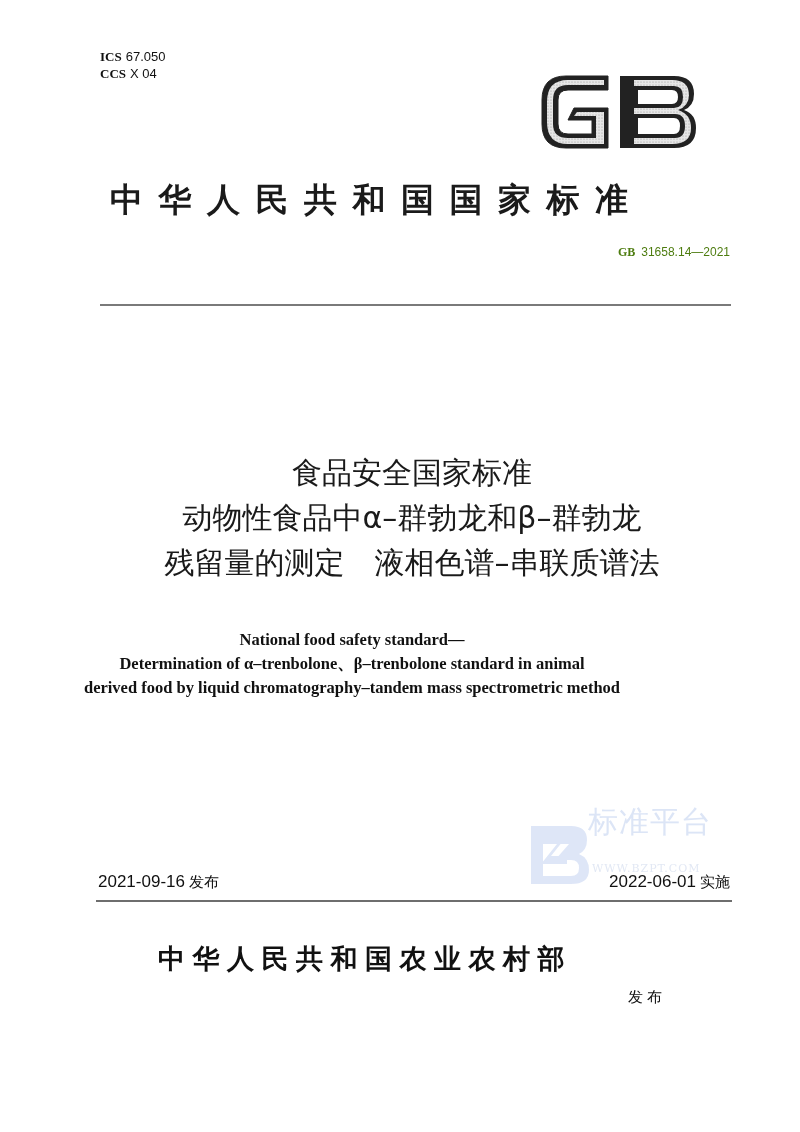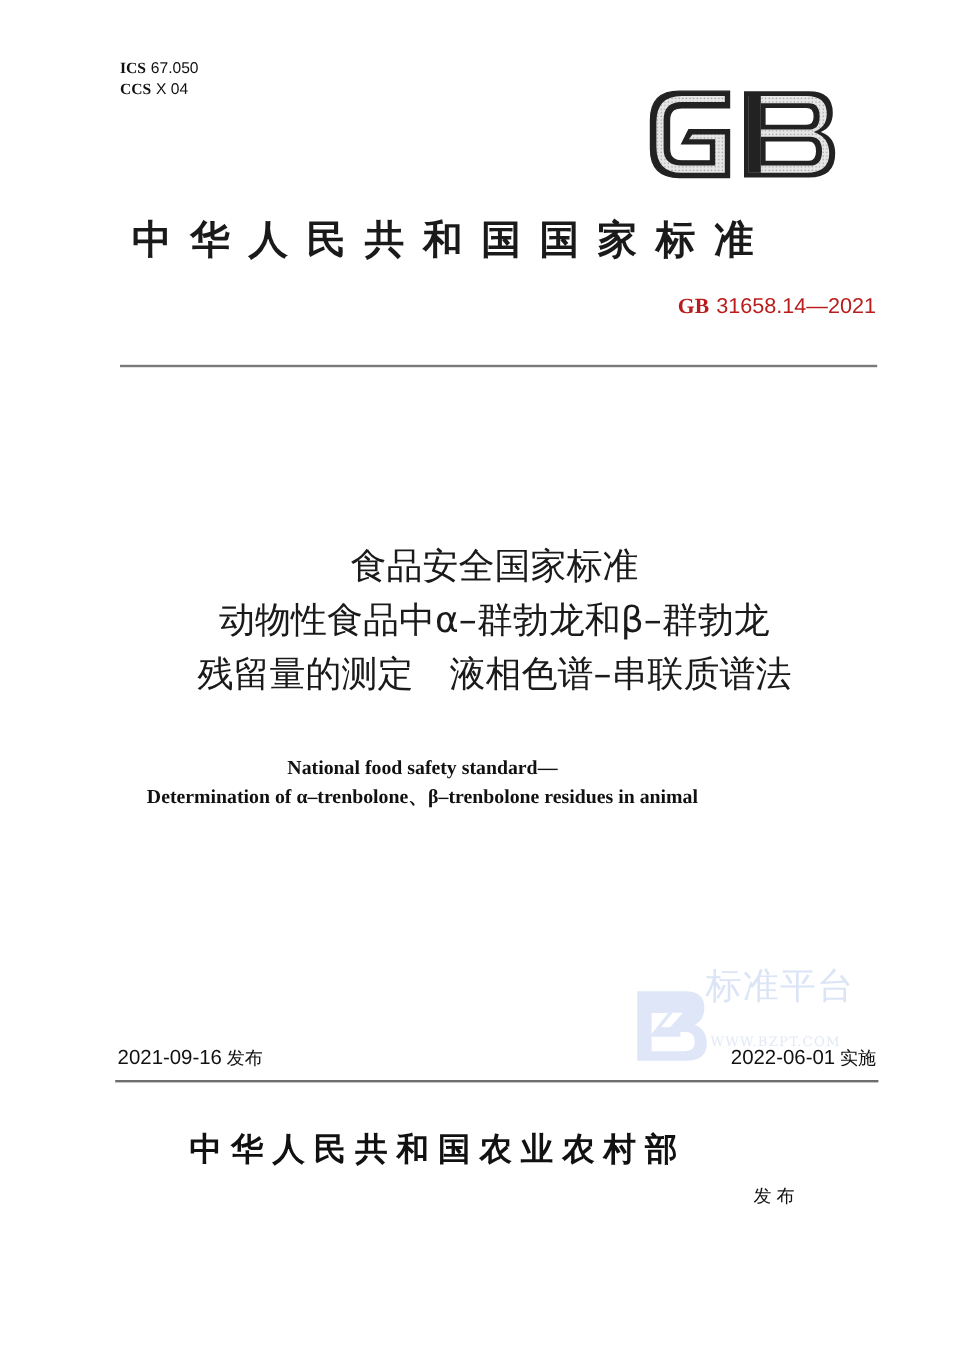--- a/index.html
+++ b/index.html
@@ -47,22 +47,22 @@
       letter-spacing: 15.5px;
       white-space: nowrap;
       color: #1a1a1a;
       font-family: "DejaVu Sans", sans-serif;
     }
 
     
     .std-num {
       right: 70px;
       top: 245px;
-      font-size: 18px;
-      color: #b91c1c;
+      font-size: 12px;
+      color: #4d7c0f;
       white-space: nowrap;
     }
     .std-num .gb {
       font-family: "Liberation Serif", serif;
       font-weight: bold;
       margin-right: 6px;
     }
     .std-num .num {
       font-family: "Liberation Sans", sans-serif;
     }
@@ -225,21 +225,22 @@
 <div class="abs rule-top"></div>
 
 <div class="abs cn-title">
   <div>食品安全国家标准</div>
   <div>动物性食品中α–群勃龙和β–群勃龙</div>
   <div>残留量的测定　液相色谱–串联质谱法</div>
 </div>
 
 <div class="abs en-title">
   <div>National food safety standard—</div>
-  <div>Determination of α–trenbolone、β–trenbolone residues in animal</div>
+  <div>Determination of α–trenbolone、β–trenbolone standard in animal</div>
+  <div>derived food by liquid chromatography–tandem mass spectrometric method</div>
 </div>
 
 <div class="abs watermark">
   <svg width="64" height="64" viewBox="0 0 64 64">
     <path d="M4 4 L44 4 Q60 4 60 18 Q60 28 52 32 Q62 36 62 48 Q62 62 44 62 L4 62 Z
              M16 14 L16 54 L44 54 Q52 54 52 46 Q52 38 44 38 L28 38 L42 22 L16 22 Z" fill="#dbe4f7" fill-rule="evenodd"></path>
     <path d="M16 14 L40 14 L24 34 L40 34 L40 42 L14 42 L30 22 L16 22 Z" fill="#dbe4f7"></path>
   </svg>
 </div>
 <div class="abs wm-text">标准平台</div>

